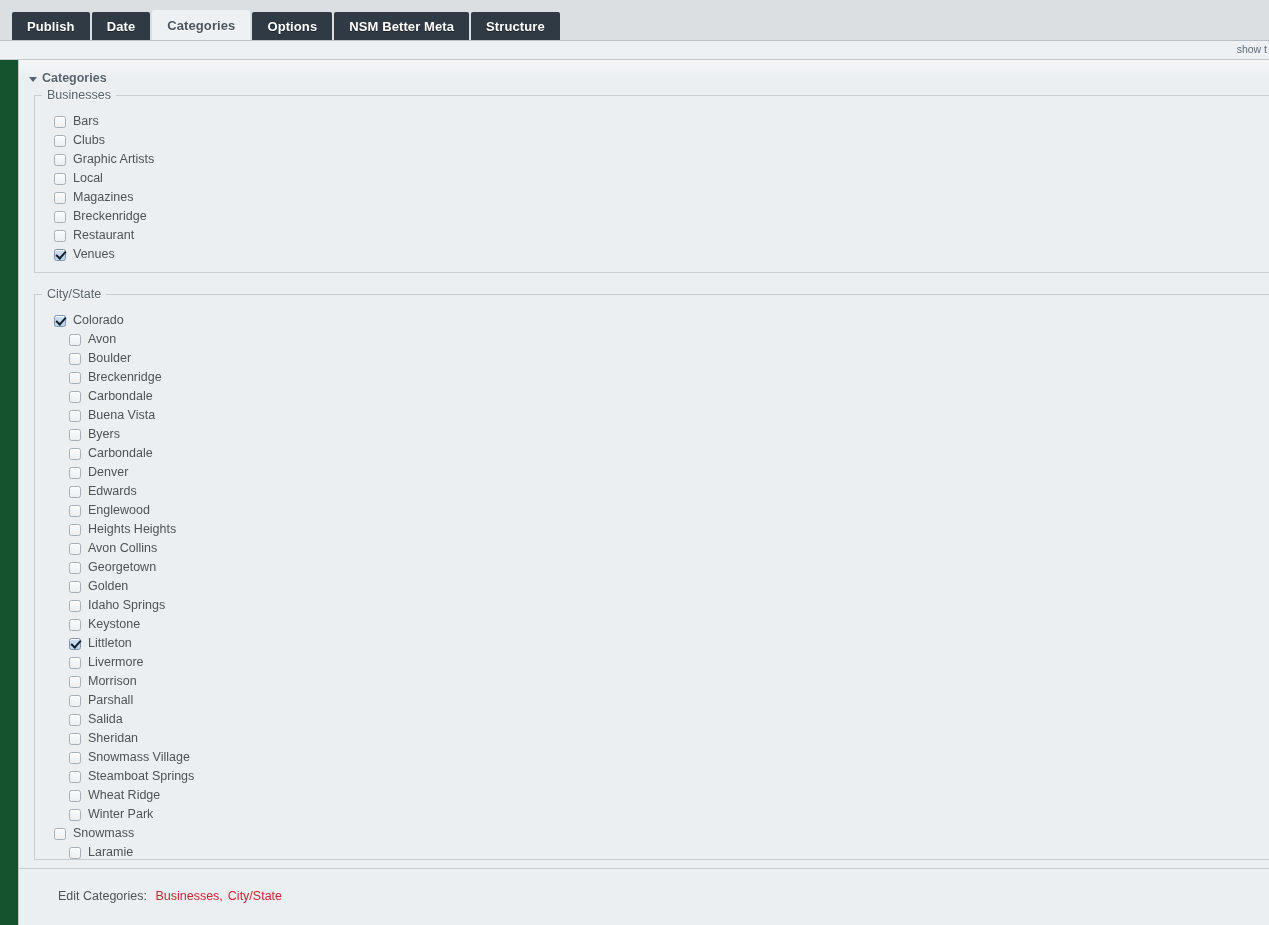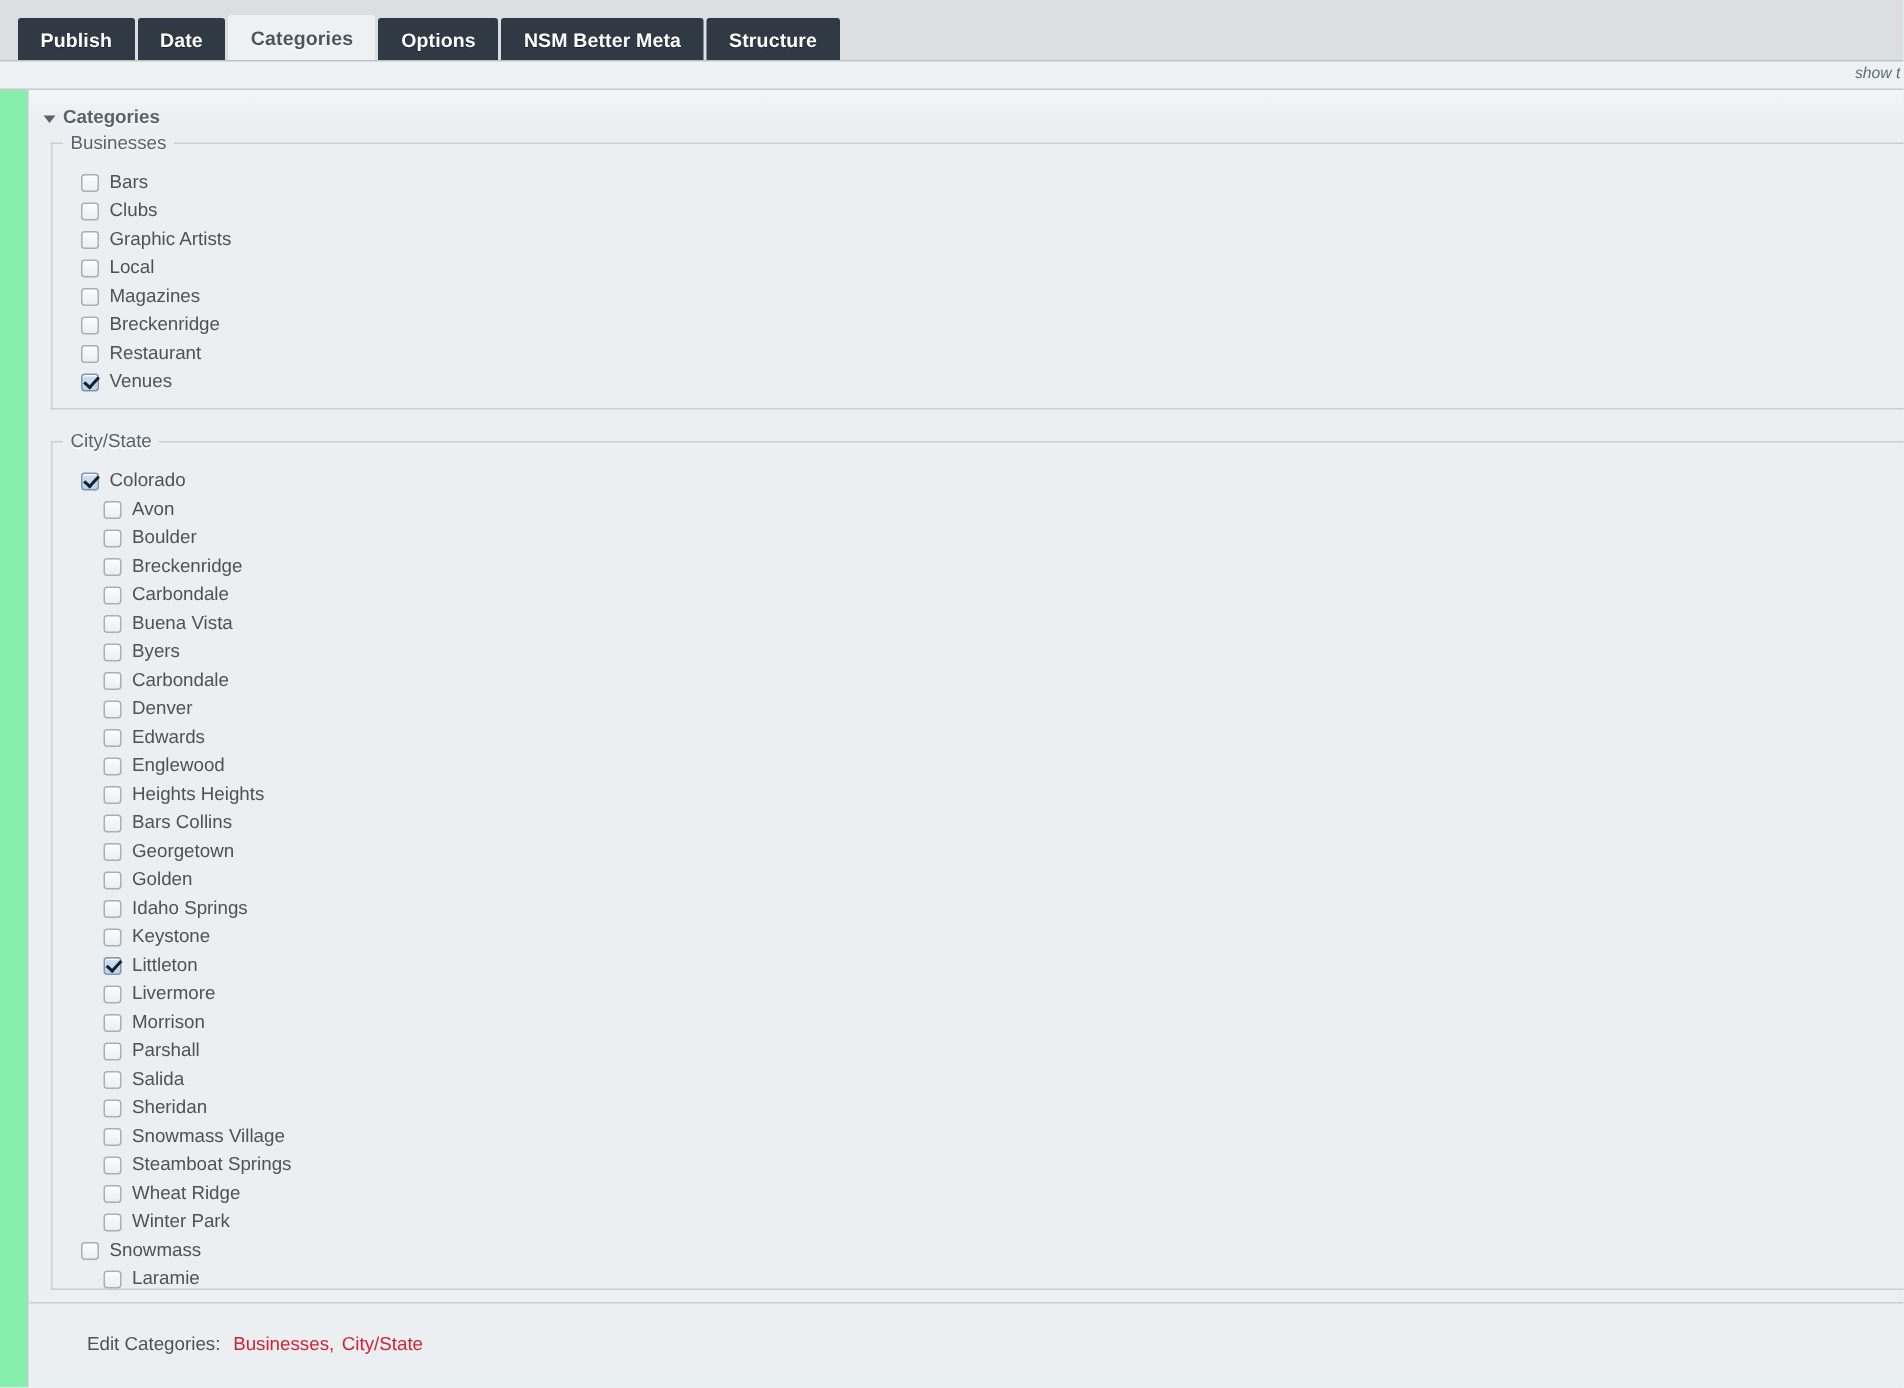--- a/index.html
+++ b/index.html
@@ -5,21 +5,21 @@
   * { box-sizing: border-box; }
   html, body {
     margin: 0; padding: 0;
     width: 1269px; height: 925px;
     overflow: hidden;
     background: #ffffff;
     font-family: "Liberation Sans", sans-serif;
     -webkit-font-smoothing: antialiased;
   }
 
-  .page { position: relative; width: 1269px; height: 925px; background: #86efac; }
+  .page { position: relative; width: 1269px; height: 925px; background: #14532d; }
 
   
   .tabbar {
     position: absolute; left: 0; top: 0;
     width: 1269px; height: 41px;
     background: #dcdfe2;
     border-bottom: 1px solid #b9bfc5;
     display: flex;
     align-items: flex-end;
     padding-left: 12px;
@@ -46,21 +46,20 @@
     text-shadow: 0 1px 0 rgba(255,255,255,.8);
     height: 30px;
   }
 
   
   .subbar {
     position: absolute; left: 0; top: 41px;
     width: 1269px; height: 19px;
     background: #eef1f3;
     border-bottom: 1px solid #c3c9ce;
-    font-style: italic;
   }
   .showtabs {
     position: absolute; right: 2px; top: 2px;
     font-size: 10.5px;
     color: #5d6b7a;
     cursor: pointer;
     white-space: nowrap;
     overflow: hidden;
   }
 
@@ -278,21 +277,21 @@
           <li class="cb-row child">
             <span class="box"></span>
             <span class="cb-label">Englewood</span>
           </li>
           <li class="cb-row child">
             <span class="box"></span>
             <span class="cb-label">Heights Heights</span>
           </li>
           <li class="cb-row child">
             <span class="box"></span>
-            <span class="cb-label">Bars Collins</span>
+            <span class="cb-label">Avon Collins</span>
           </li>
           <li class="cb-row child">
             <span class="box"></span>
             <span class="cb-label">Georgetown</span>
           </li>
           <li class="cb-row child">
             <span class="box"></span>
             <span class="cb-label">Golden</span>
           </li>
           <li class="cb-row child">

